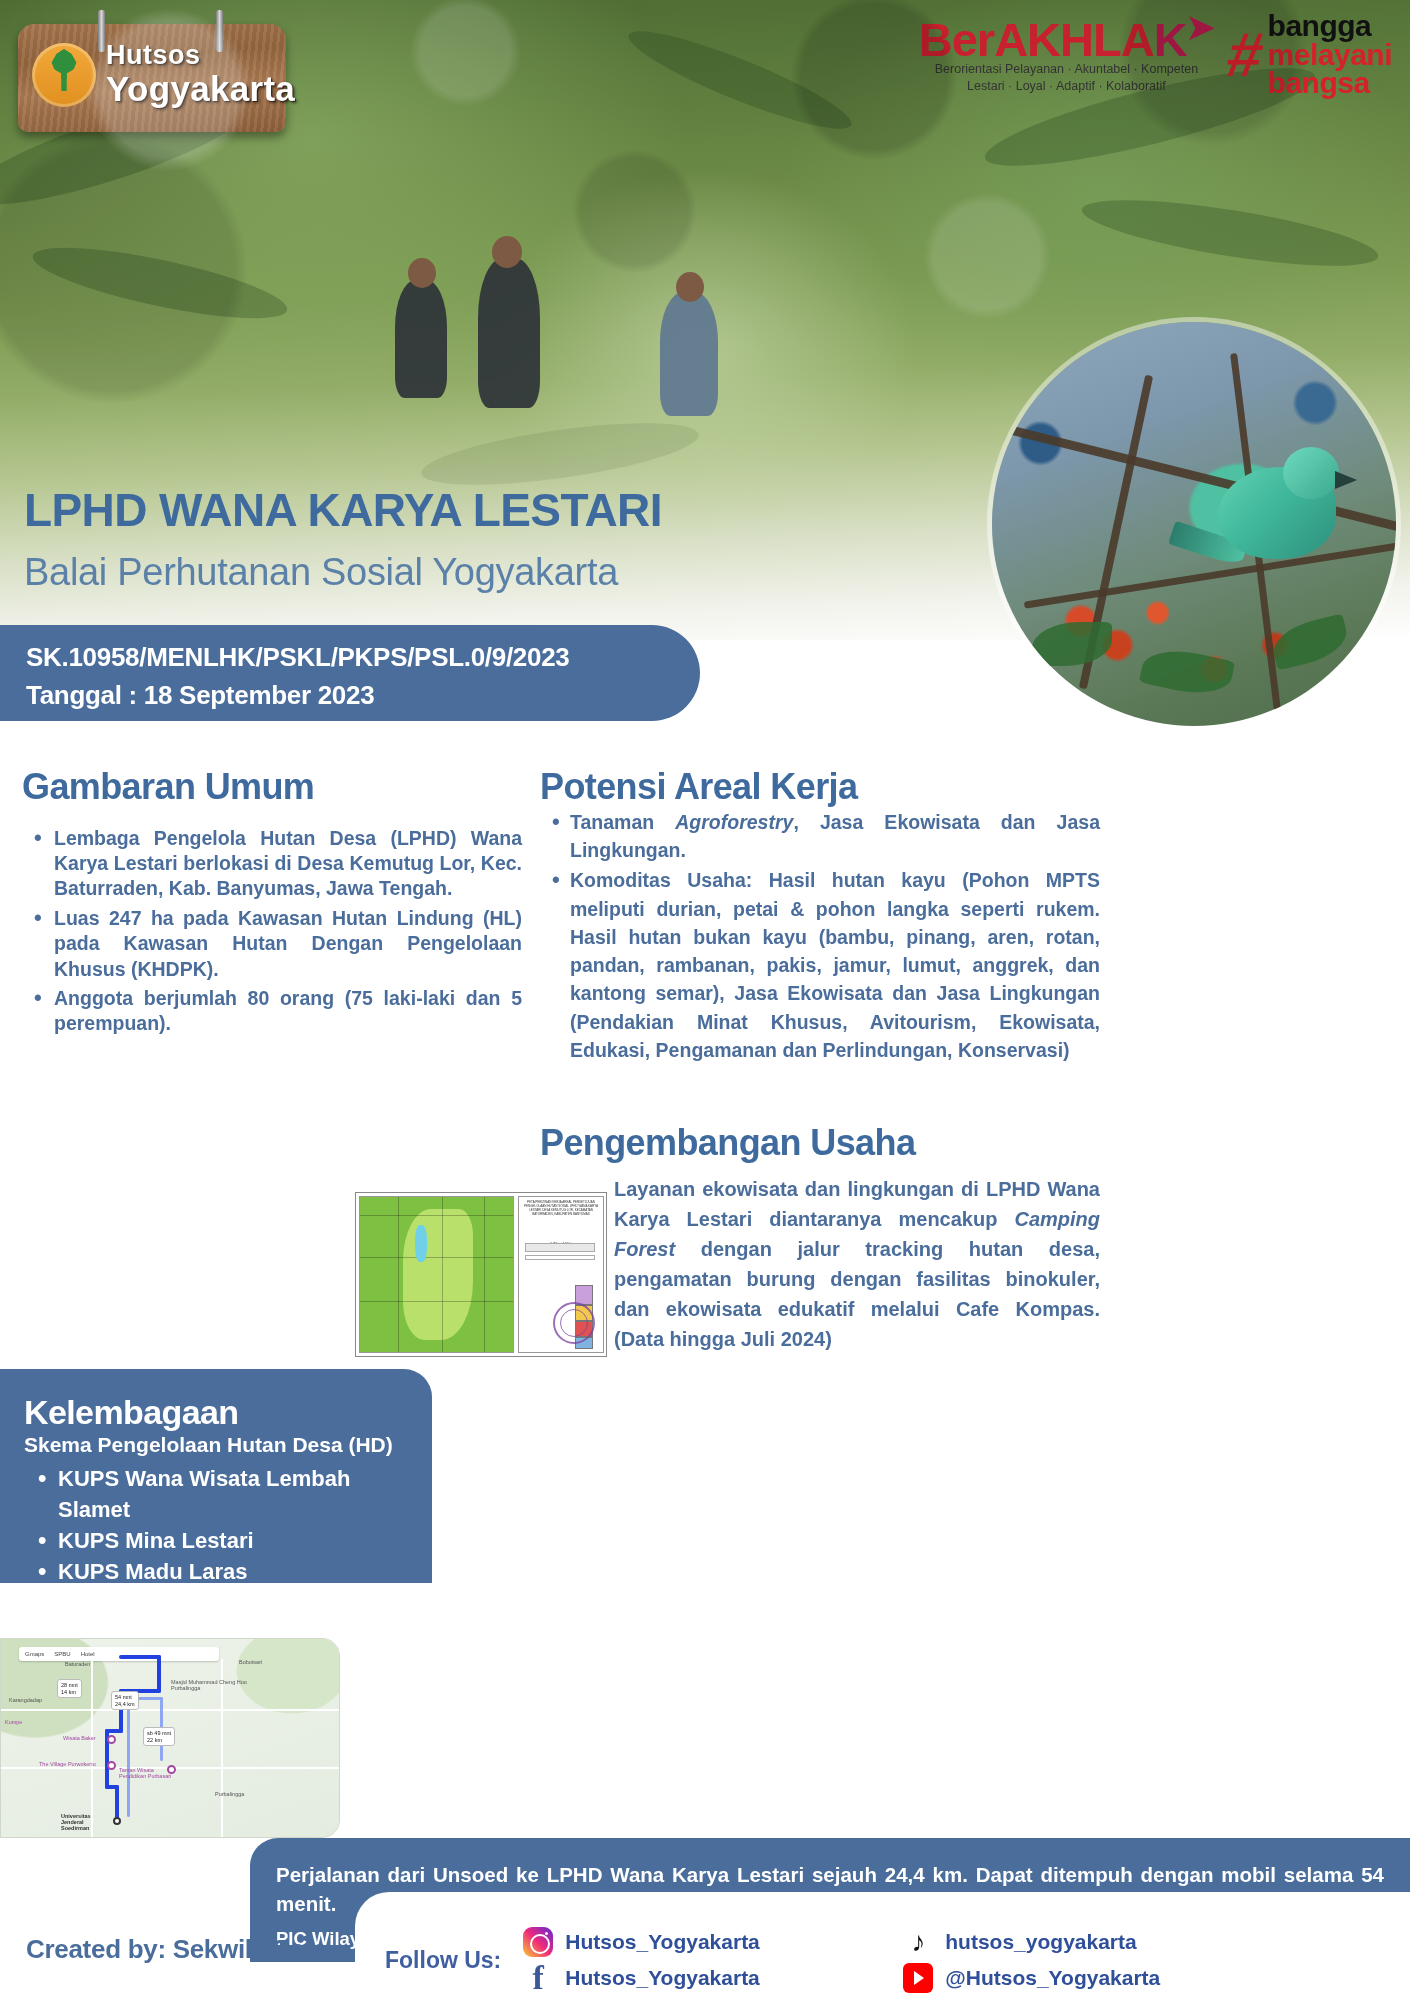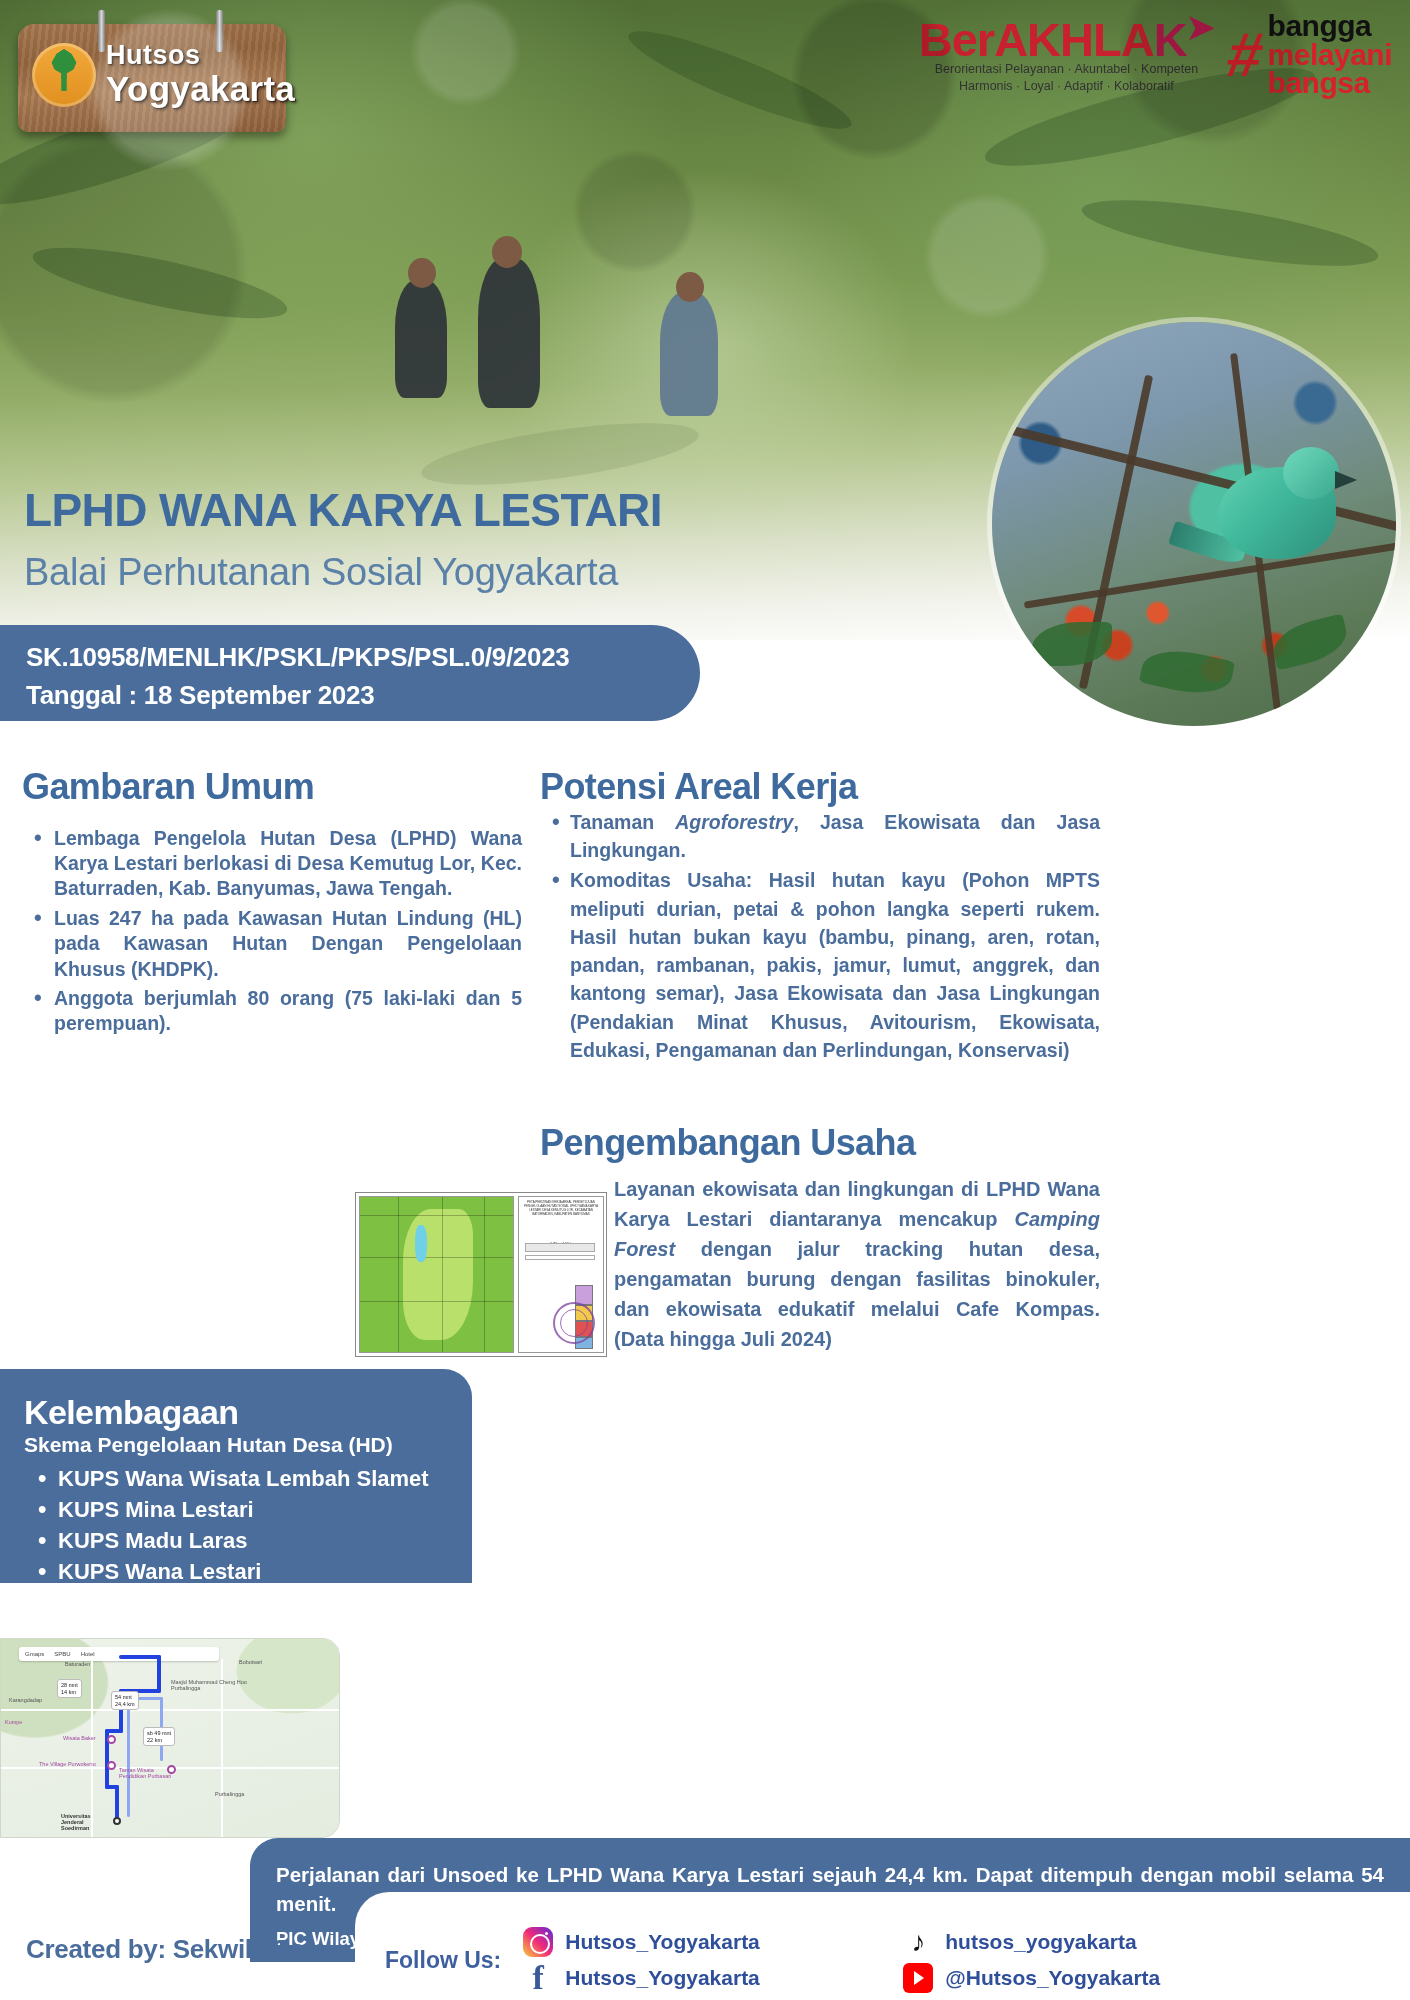--- a/index.html
+++ b/index.html
@@ -139,21 +139,21 @@
   .col-left li{
     position:relative; padding-left:32px; margin-bottom:4px;
     font-size:19.5px; font-weight:700; color:#4a6d9b; line-height:1.30; text-align:justify;
   }
   .col-left li::before{
     content:"•"; position:absolute; left:12px; top:-2px; font-size:22px; color:#4a6d9b;
   }
 
   
   .kelembagaan{
-    position:absolute; left:0; top:1369px; width:472px; height:214px;
+    position:absolute; left:0; top:1369px; width:432px; height:214px;
     background:#4a6d9b; border-radius:0 28px 0 0; color:#fff; padding:14px 18px 0 24px;
   }
   .kelembagaan .h-sec{ color:#fff; font-size:34px;}
   .kelembagaan .skema{ font-size:21px; font-weight:700; margin-top:2px;}
   .kelembagaan ul{ list-style:none; margin-top:6px;}
   .kelembagaan li{
     position:relative; padding-left:34px; font-size:22px; font-weight:700; line-height:1.42;
   }
   .kelembagaan li::before{ content:"•"; position:absolute; left:14px; top:-2px; font-size:24px;}
 
@@ -279,21 +279,21 @@
         <div class="l2">Yogyakarta</div>
       </div>
     </div>
 
     <div class="gov-logos">
       <div class="berakhlak">
         <div class="ba-word">
           <span>Ber</span><span>AKHLA</span><span class="k2">K</span><span class="arrow">➤</span>
         </div>
         <div class="ba-sub">Berorientasi Pelayanan · Akuntabel · Kompeten</div>
-        <div class="ba-sub">Harmonis · Loyal · Adaptif · Kolaboratif</div>
+        <div class="ba-sub">Lestari · Loyal · Adaptif · Kolaboratif</div>
       </div>
       <div class="bangga">
         <span class="hashmark">#</span>
         <span class="bangga-lines">
           <span class="b1" style="display:block">bangga</span>
           <span class="b2" style="display:block">melayani</span>
           <span class="b3" style="display:block">bangsa</span>
         </span>
       </div>
     </div>

